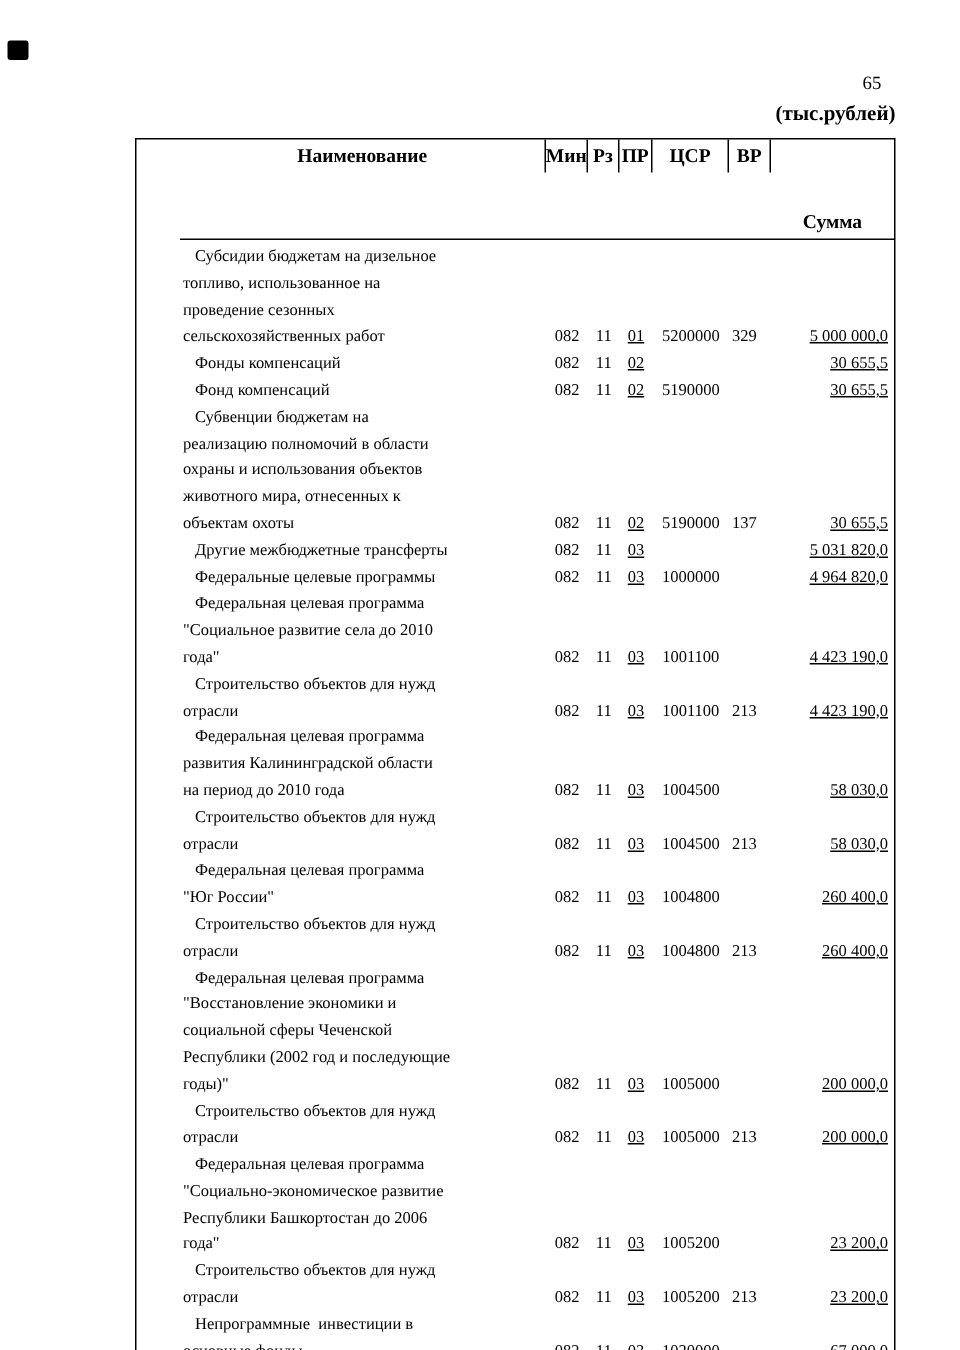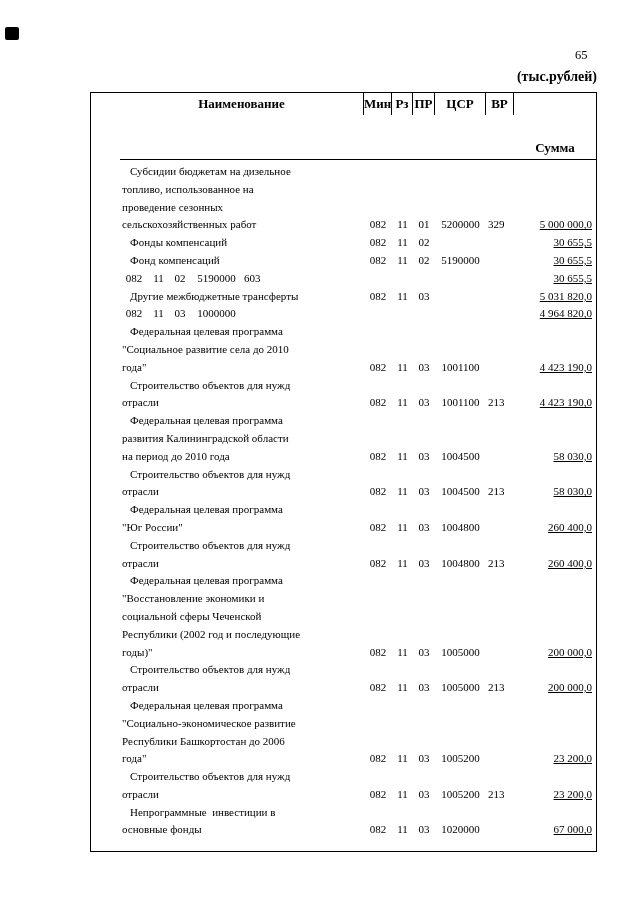--- a/index.html
+++ b/index.html
@@ -50,21 +50,21 @@
     font-size:11px; line-height:17.8px;
   }
   .row { display:flex; align-items:flex-end; }
   .cell { white-space:nowrap; }
   .cell.name {
     width:244px; white-space:pre-wrap;
     padding:0 6px 0 2px; text-indent:8px;
   }
   .cell.min { width:28px; text-align:center; }
   .cell.rz  { width:21px; text-align:center; }
-  .cell.pr  { width:22px; text-align:center; }
+  .cell.pr  { width:22px; text-align:center;text-decoration:underline; }
   .cell.csr { width:51px; text-align:center; }
   .cell.vr  { width:28px; text-align:left; padding-left:2px; }
   .cell.sum { flex:1; text-align:right; padding-right:4px;text-decoration:underline; }
 </style>
 </head>
 <body>
 
 <div class="page">
 
   <div class="artifact"></div>
@@ -111,39 +111,45 @@
     <div class="cell name">Фонд компенсаций</div>
     <div class="cell min">082</div>
     <div class="cell rz">11</div>
     <div class="cell pr">02</div>
     <div class="cell csr">5190000</div>
     <div class="cell vr"></div>
     <div class="cell sum">30 655,5</div>
   </div>
 
   <div class="row">
+    <div class="cell name">Субвенции бюджетам на
+реализацию полномочий в области
+охраны и использования объектов
+животного мира, отнесенных к
+объектам охоты</div>
     <div class="cell min">082</div>
     <div class="cell rz">11</div>
     <div class="cell pr">02</div>
     <div class="cell csr">5190000</div>
-    <div class="cell vr">603</div>
+    <div class="cell vr">137</div>
     <div class="cell sum">30 655,5</div>
   </div>
 
   <div class="row">
     <div class="cell name">Другие межбюджетные трансферты</div>
     <div class="cell min">082</div>
     <div class="cell rz">11</div>
     <div class="cell pr">03</div>
     <div class="cell csr"></div>
     <div class="cell vr"></div>
     <div class="cell sum">5 031 820,0</div>
   </div>
 
   <div class="row">
+    <div class="cell name">Федеральные целевые программы</div>
     <div class="cell min">082</div>
     <div class="cell rz">11</div>
     <div class="cell pr">03</div>
     <div class="cell csr">1000000</div>
     <div class="cell vr"></div>
     <div class="cell sum">4 964 820,0</div>
   </div>
 
   <div class="row">
     <div class="cell name">Федеральная целевая программа

